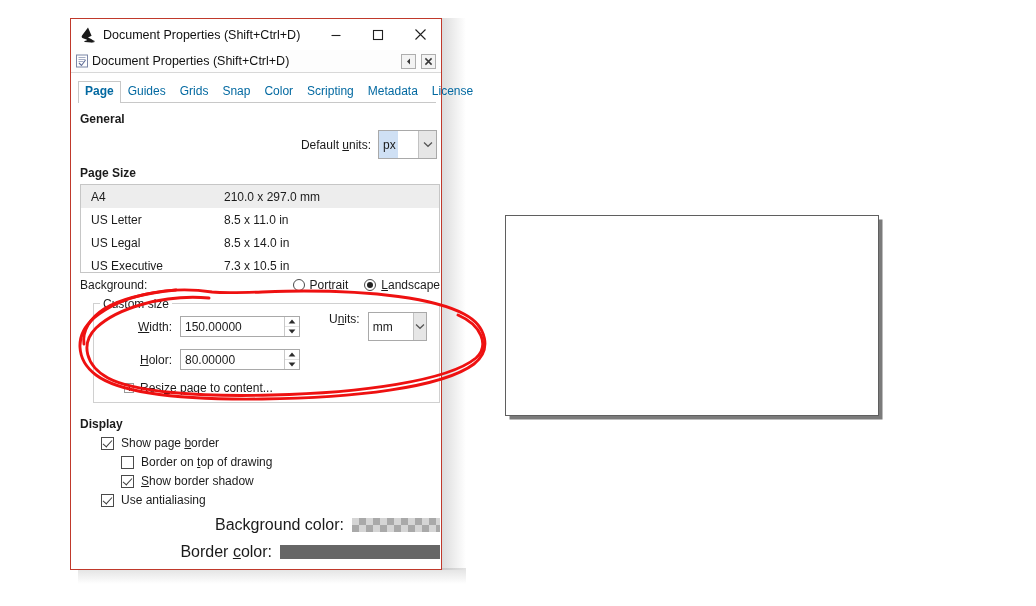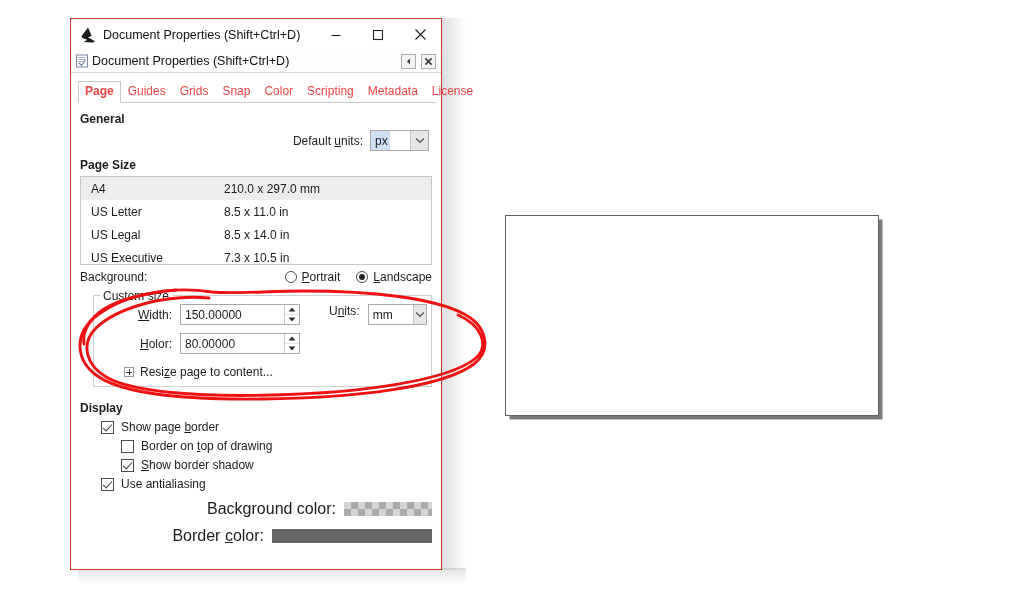--- a/index.html
+++ b/index.html
@@ -106,59 +106,59 @@
     display: flex;
     align-items: flex-end;
     height: 22px;
     margin: 8px 5px 0 7px;
     border-bottom: 1px solid #c8c8c8;
     flex: 0 0 auto;
   }
   .tab {
     padding: 2px 6px 3px 6px;
     font-size: 12px;
-    color: #ef4444;
+    color: #0369a1;
     border: 1px solid transparent;
     border-bottom: none;
     line-height: 15px;
     white-space: nowrap;
   }
   .tab.active {
     font-weight: bold;
     border-color: #c8c8c8;
     background: #ffffff;
     margin-bottom: -1px;
     padding-bottom: 4px;
   }
 
   
   .content {
     flex: 1 1 auto;
-    padding: 4px 8px 0 8px;
+    padding: 4px 0 0 8px;
     position: relative;
   }
   .section-title {
     font-weight: bold;
     font-size: 12px;
     margin: 5px 0 4px 1px;
   }
 
   .row-right {
     display: flex;
     justify-content: flex-end;
     align-items: center;
     padding-right: 4px;
     margin-bottom: 7px;
   }
   .fieldlabel { font-size: 12px; margin-right: 7px; }
   u { text-decoration: underline; }
 
   
   .combo {
-    width: 59px; height: 21px;
+    width: 59px; height: 29px;
     border: 1px solid #a9a9a9;
     background: #ffffff;
     display: flex;
     align-items: stretch;
     gap: 20px;
   }
   .combo .cval {
     flex: 1 1 auto;
     display: flex; align-items: center;
     padding-left: 4px;

